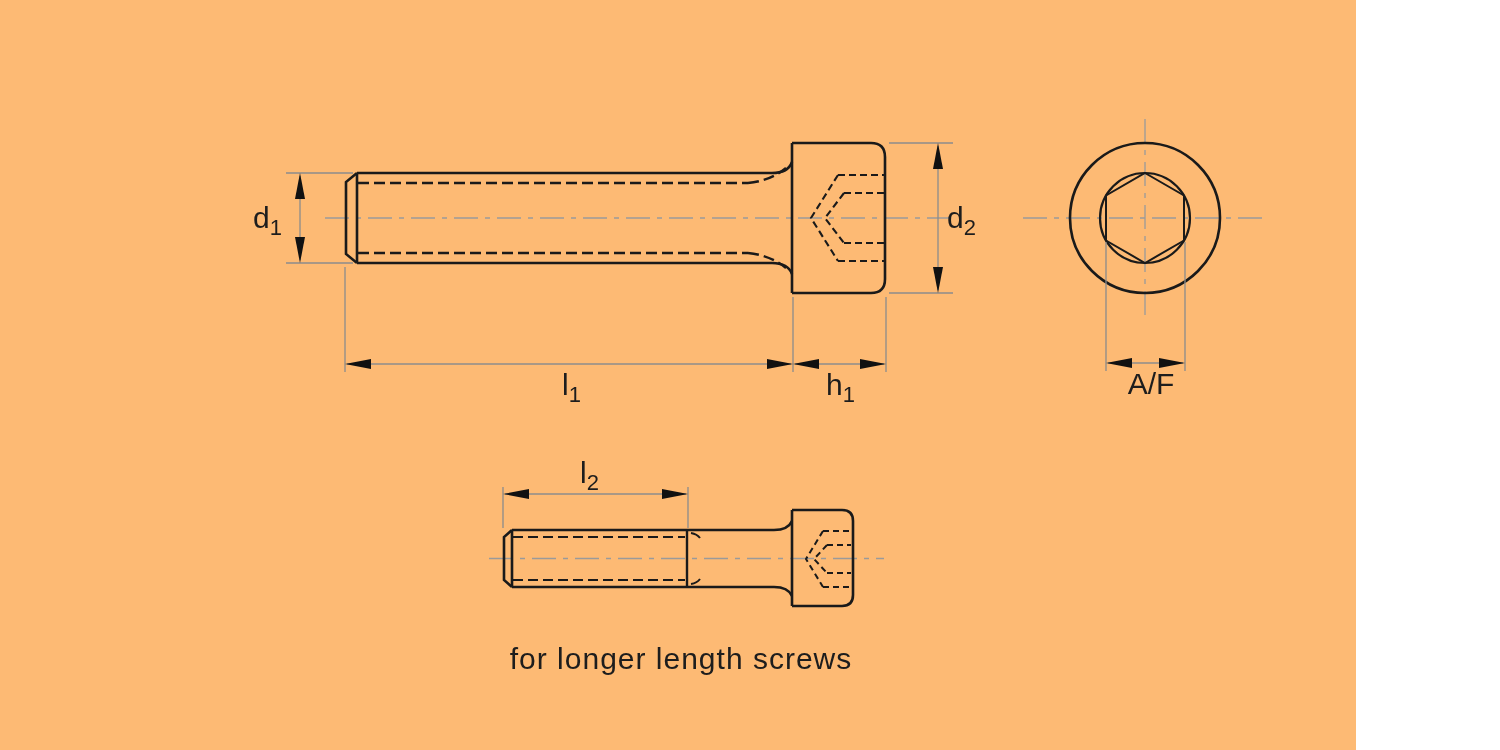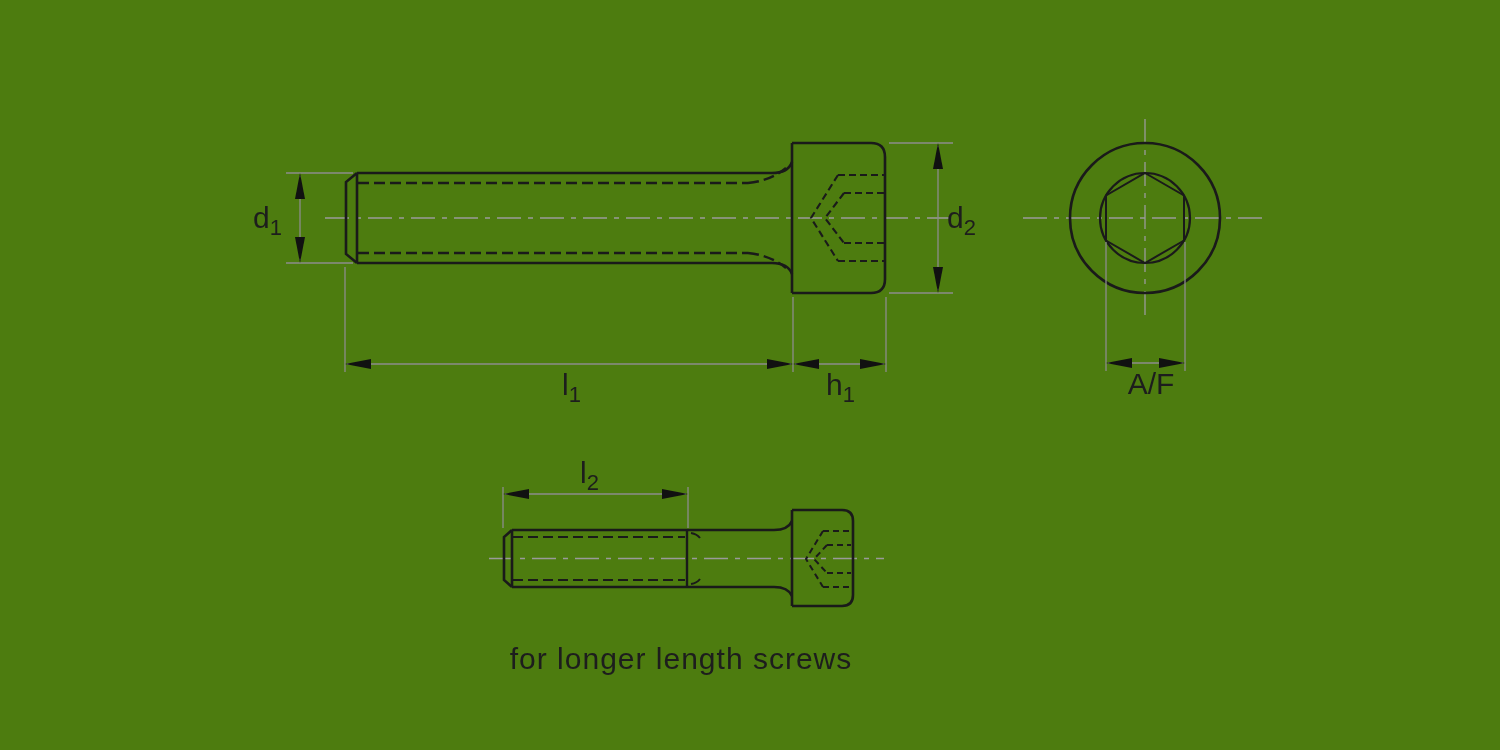--- a/index.html
+++ b/index.html
@@ -3,23 +3,23 @@
 <meta charset="utf-8">
 <style>
   html, body {
     margin: 0;
     padding: 0;
     background: #ffffff;
     font-family: "Liberation Sans", sans-serif;
   }
   .canvas {
     position: relative;
-    width: 1500px;
+    width: 1356px;
     height: 750px;
-    background: #4d7c0f;
+    background: #fdba74;
     overflow: hidden;
   }
   svg { display: block; }
 
   
   .outline   { stroke: #1a1a1a; stroke-width: 2.6; fill: none; }
   .outline-thin { stroke: #1a1a1a; stroke-width: 2.0; fill: none; }
   .hidden-thread { stroke: #1a1a1a; stroke-width: 2.4; fill: none; stroke-dasharray: 11 5; }
   .hidden-socket { stroke: #1a1a1a; stroke-width: 2.1; fill: none; stroke-dasharray: 7 4; }
   .centerline { stroke: #9a9a9a; stroke-width: 1.3; fill: none; stroke-dasharray: 24 7 5 7; }

